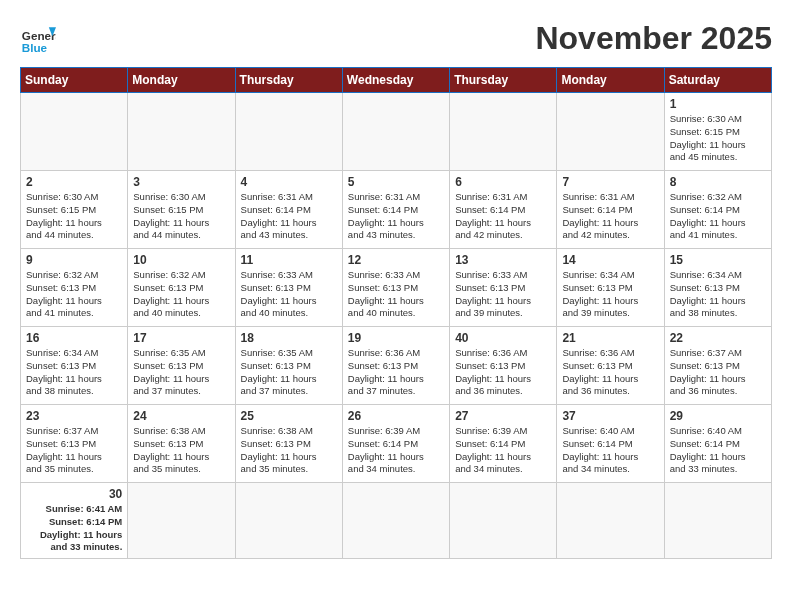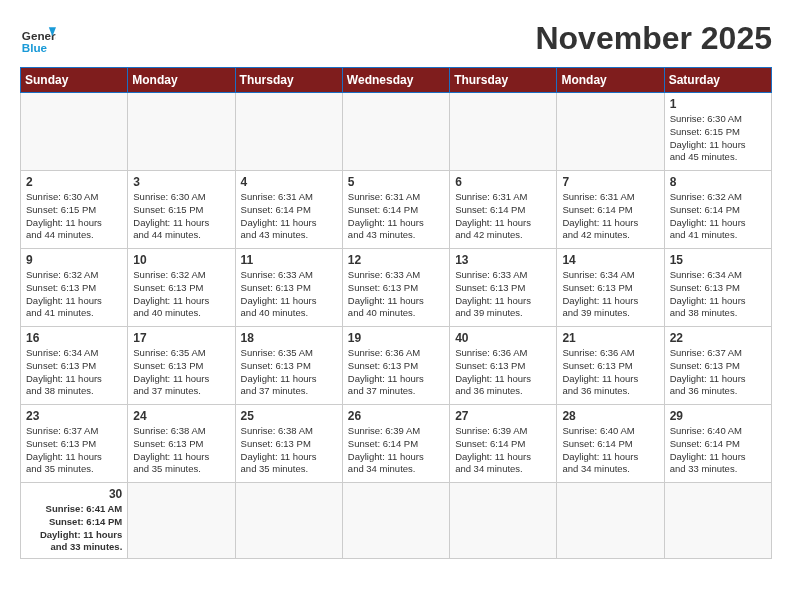--- a/index.html
+++ b/index.html
@@ -300,21 +300,21 @@
 and 34 minutes.</div>
         </td>
         <td>
           <span class="day-num">27</span>
           <div class="cell-info" style="white-space: pre-line;">Sunrise: 6:39 AM
 Sunset: 6:14 PM
 Daylight: 11 hours
 and 34 minutes.</div>
         </td>
         <td>
-          <span class="day-num">28</span>
+          <span class="day-num">37</span>
           <div class="cell-info" style="white-space: pre-line;">Sunrise: 6:40 AM
 Sunset: 6:14 PM
 Daylight: 11 hours
 and 34 minutes.</div>
         </td>
         <td>
           <span class="day-num">29</span>
           <div class="cell-info" style="white-space: pre-line;">Sunrise: 6:40 AM
 Sunset: 6:14 PM
 Daylight: 11 hours

